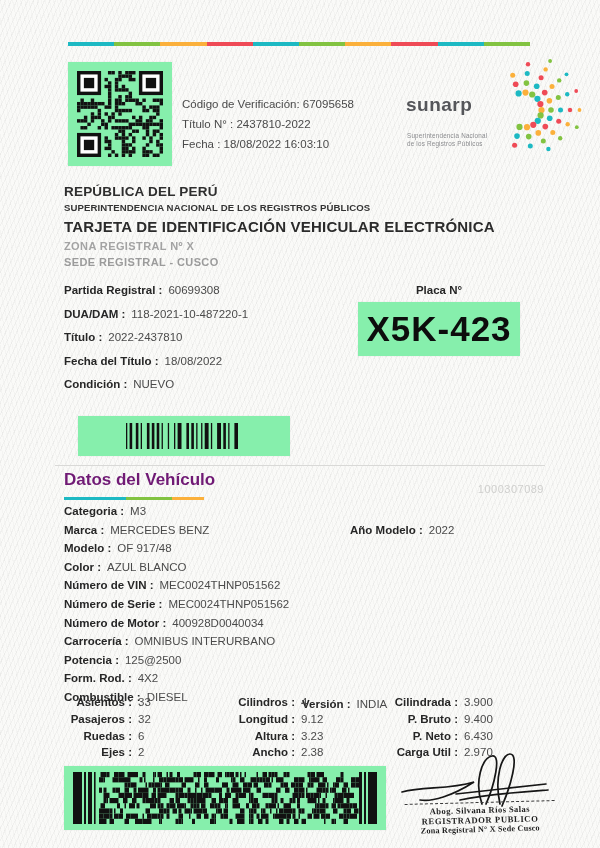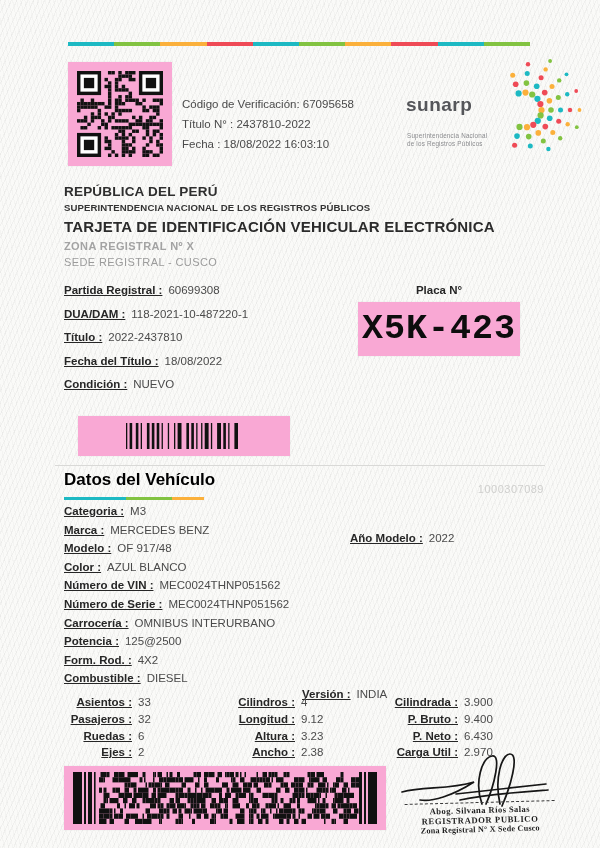--- a/index.html
+++ b/index.html
@@ -6,21 +6,21 @@
   html,body { width:600px; height:848px; overflow:hidden; }
   body {
     font-family:"Liberation Sans", sans-serif;
     background-color:#fafaf8;
     background-image:
       repeating-linear-gradient(115deg, rgba(60,60,60,0.05) 0 1px, transparent 1px 5px),
       repeating-linear-gradient(78deg, rgba(60,60,60,0.03) 0 1px, transparent 1px 4px);
     position:relative;
     color:#2d2d2d;
   }
-  .whitebox { background:#f9a8d4; position:absolute; box-shadow:0 0 0 1px rgba(0,0,0,0.02);font-family:Liberation Mono, monospace; }
+  .whitebox { background:#86efac; position:absolute; box-shadow:0 0 0 1px rgba(0,0,0,0.02); }
 
   
   .colorbar { position:absolute; left:68px; top:42px; width:462px; height:4px; display:flex; }
   .colorbar span { display:block; height:4px; flex:1; }
 
   
   .qr-box { left:68px; top:62px; width:104px; height:104px; padding:9px; }
   .qr-box svg { width:86px; height:86px; display:block; fill:#111; }
 
   .ver-lines { position:absolute; left:182px; top:94px; font-size:11.5px; color:#4a4a4a; line-height:20px; }
@@ -32,46 +32,46 @@
   .logo-sub.s1 { top:70px; }
   .logo-sub.s2 { top:78px; }
   .burst { position:absolute; left:108px; top:-4px; width:90px; height:104px; }
 
   
   .title-block { position:absolute; left:64px; top:184px; }
   .t1 { font-size:13.5px; font-weight:bold; color:#2e2e2e; letter-spacing:0.2px; }
   .t2 { font-size:9.6px; font-weight:bold; color:#333; margin-top:3px; letter-spacing:0.1px; }
   .t3 { font-size:15px; font-weight:bold; color:#2b2b2b; margin-top:5px; letter-spacing:0.2px;text-align:center; }
   .t4 { font-size:11px; font-weight:bold; color:#a3a3a3; margin-top:5px; letter-spacing:0.4px; }
-  .t5 { font-size:11px; font-weight:normal; color:#9b9b9b; margin-top:4px; letter-spacing:0.4px; }
+  .t5 { font-size:11px; font-weight:bold; color:#9b9b9b; margin-top:4px; letter-spacing:0.4px; }
 
   
   .reg-block { position:absolute; left:64px; top:284px; }
   .frow { margin-bottom:11.5px; font-size:11.5px; white-space:nowrap; }
-  .lbl { font-weight:bold; color:#262626;text-decoration:underline; }
+  .lbl { font-weight:bold; color:#262626; }
   .val { color:#4a4a4a; margin-left:6px; }
 
   
   .placa-label { position:absolute; left:358px; top:284px; width:162px; text-align:center; font-size:11.5px; font-weight:bold; color:#262626; }
   .placa-box { left:358px; top:302px; width:162px; height:54px; display:flex; align-items:center; justify-content:center; }
   .placa-value { font-size:35px; font-weight:bold; color:#0d0d0d; letter-spacing:1px; }
 
   
   .bc1-box { left:78px; top:416px; width:212px; height:40px; }
   .bc1-box svg { position:absolute; left:48px; top:7px; width:112px; height:26px; fill:#111; }
 
   
   .divider { position:absolute; left:55px; top:465px; width:490px; height:1px; background:#d9d9d7; }
-  .section-title { position:absolute; left:64px; top:470px; font-size:17px; font-weight:bold; color:#000000; }
+  .section-title { position:absolute; left:64px; top:470px; font-size:17px; font-weight:bold; color:#701a75; }
   .doc-number { position:absolute; right:56px; top:483px; font-size:11px; color:#cfcfcd; letter-spacing:0.5px; }
   .sec-underline { position:absolute; left:64px; top:497px; width:140px; height:3px; display:flex; }
 
   .veh-block { position:absolute; left:64px; top:505px; width:480px; }
   .veh-block .frow { margin-bottom:6.6px; position:relative; }
-  .side-field { position:absolute; top:8px; }
+  .side-field { position:absolute; top:0; }
   .side-anio { left:286px; }
   .side-version { left:238px;margin-top:26px; }
 
   
   .specs { position:absolute; left:48px; top:696px; width:490px; display:flex; }
   .spec-col { width:163px; }
   .spec-row { display:flex; font-size:11.5px; margin-bottom:4.8px; }
   .spec-row .lbl { width:84px; text-align:right; }
   .spec-row .val { margin-left:6px; }
 
@@ -462,20 +462,23 @@
       <span class="lbl">Modelo :</span><span class="val">OF 917/48</span>
     </div>
     <div class="frow">
       <span class="lbl">Color :</span><span class="val">AZUL BLANCO</span>
     </div>
     <div class="frow">
       <span class="lbl">Número de VIN :</span><span class="val">MEC0024THNP051562</span>
     </div>
     <div class="frow">
       <span class="lbl">Número de Serie :</span><span class="val">MEC0024THNP051562</span>
+    </div>
+    <div class="frow">
+      <span class="lbl">Número de Motor :</span><span class="val">400928D0040034</span>
     </div>
     <div class="frow">
       <span class="lbl">Carrocería :</span><span class="val">OMNIBUS INTERURBANO</span>
     </div>
     <div class="frow">
       <span class="lbl">Potencia :</span><span class="val">125@2500</span>
     </div>
     <div class="frow">
       <span class="lbl">Form. Rod. :</span><span class="val">4X2</span>
       <span class="side-field side-version">

